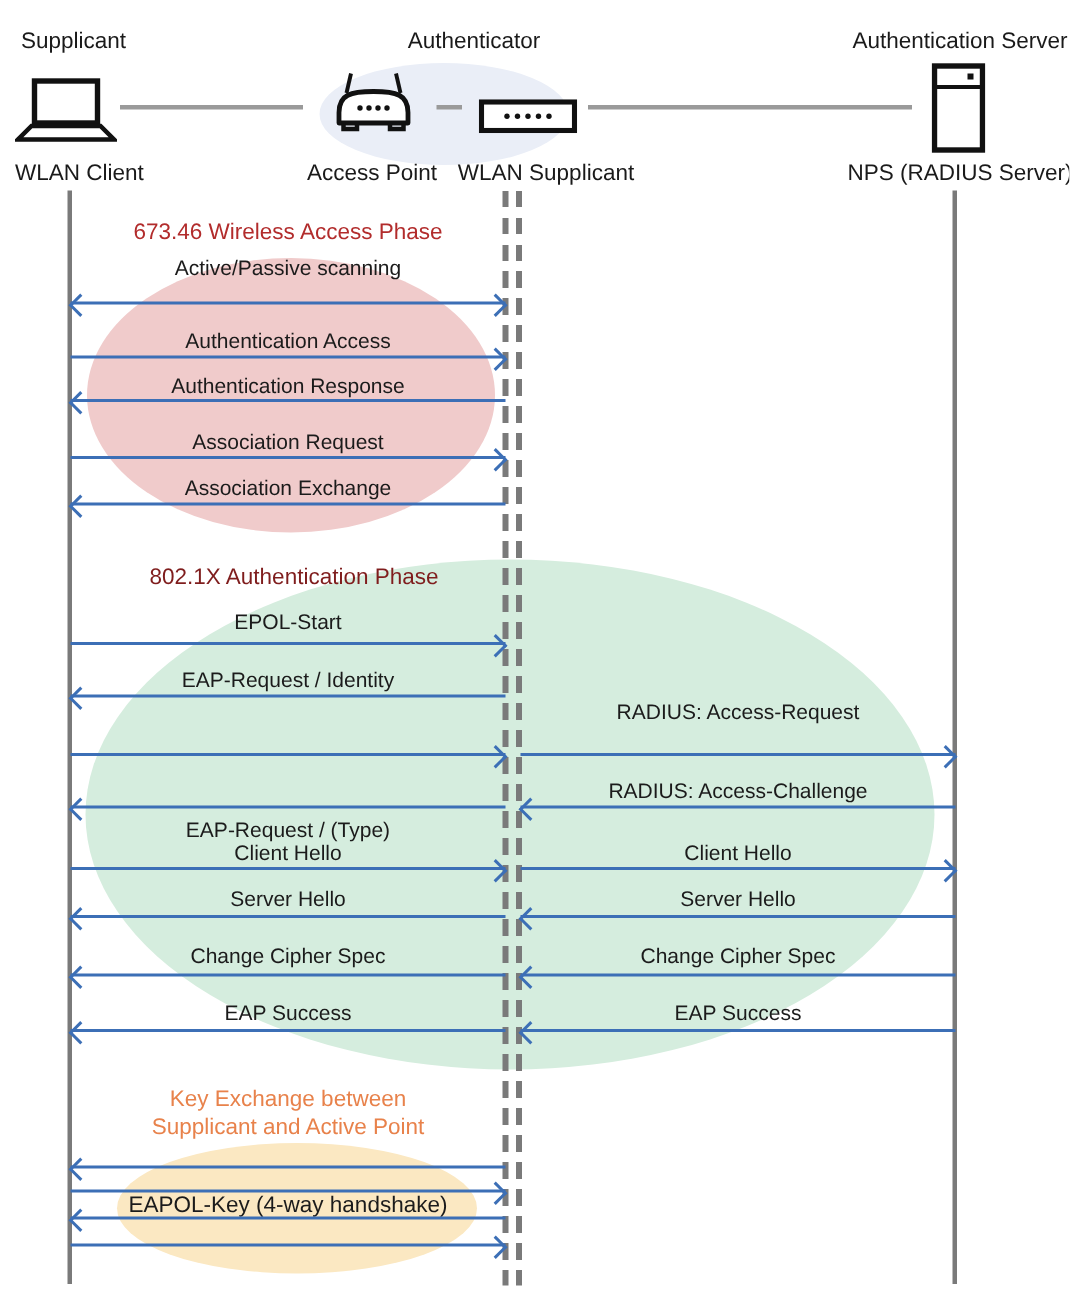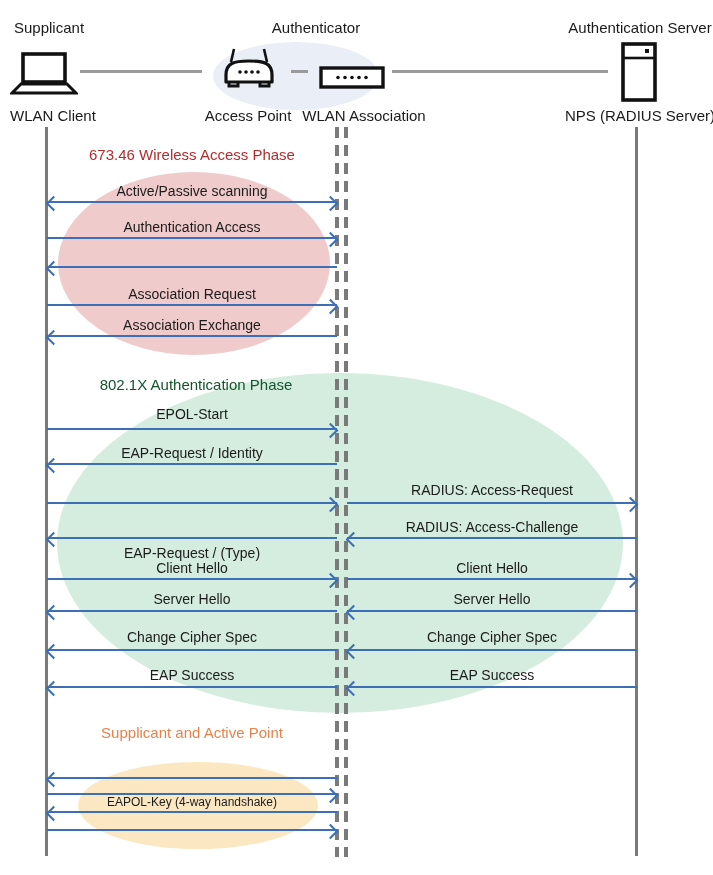--- a/index.html
+++ b/index.html
@@ -20,21 +20,21 @@
   .dashline{position:absolute;top:127px;width:4px;height:730px;z-index:2;
     background:repeating-linear-gradient(180deg,#7a7a7a 0 11px,transparent 11px 18px);}
   
   .pe{position:absolute;border-radius:50%;z-index:1;}
   .pe-red{left:58px;top:172px;width:272px;height:183px;background:#f0cbcb;}
   .pe-green{left:57px;top:373px;width:566px;height:340px;background:#d5edde;}
   .pe-yellow{left:78px;top:762px;width:240px;height:87px;background:#fbe8c2;}
   
   .phase-title{position:absolute;font-size:15px;white-space:nowrap;z-index:3;transform:translateX(-50%);}
   .pt1{left:192px;top:146px;color:#b22c2c;}
-  .pt2{left:196px;top:376px;color:#14532d;}
+  .pt2{left:196px;top:376px;color:#7f1d1d;}
   .pt3{left:192px;top:723px;color:#e8824b;text-align:center;line-height:19px;}
   
   .mlabel{position:absolute;width:290px;text-align:center;font-size:14px;color:#1b1b1b;
     white-space:nowrap;z-index:3;}
   .lane-l{left:47px;} .lane-r{left:347px;}
   .arrow{position:absolute;width:290px;height:2px;background:#3c6fb6;z-index:3;}
   .arrow.a-right::after{content:"";position:absolute;right:1px;top:-3.5px;width:9px;height:9px;
     border-top:2.5px solid #3c6fb6;border-right:2.5px solid #3c6fb6;transform:rotate(45deg);}
   .arrow.a-left::before{content:"";position:absolute;left:1px;top:-3.5px;width:9px;height:9px;
     border-left:2.5px solid #3c6fb6;border-bottom:2.5px solid #3c6fb6;transform:rotate(45deg);}
@@ -86,60 +86,62 @@
   <div class="icon" style="left:621px;top:42px">
     <svg width="36" height="60" viewBox="0 0 36 60">
       <rect x="2" y="2" width="32" height="56" fill="#fff" stroke="#111" stroke-width="3.6"></rect>
       <path d="M2,16 H34" stroke="#111" stroke-width="2.6"></path>
       <rect x="24" y="7" width="4" height="4" fill="#111"></rect>
     </svg>
   </div>
 
   <div class="dev-label" style="left:10px">WLAN Client</div>
   <div class="dev-label ctr" style="left:248px">Access Point</div>
-  <div class="dev-label ctr" style="left:364px">WLAN Association</div>
+  <div class="dev-label ctr" style="left:364px">WLAN Supplicant</div>
   <div class="dev-label ctr" style="left:640px">NPS (RADIUS Server)</div>
 
   <div class="lifeline" style="left:45px"></div>
   <div class="dashline" style="left:335px"></div>
   <div class="dashline" style="left:344px"></div>
   <div class="lifeline" style="left:635px"></div>
 
   <div class="pe pe-red"></div>
   <div class="pe pe-green"></div>
   <div class="pe pe-yellow"></div>
 
   <div class="phase-title pt1">673.46 Wireless Access Phase</div>
   <div class="phase-title pt2">802.1X Authentication Phase</div>
   <div class="phase-title pt3">
+    <div>Key Exchange between</div>
     <div>Supplicant and Active Point</div>
   </div>
 
-  <div class="mlabel lane-l" style="top:183px">Active/Passive scanning</div>
+  <div class="mlabel lane-l" style="top:170px">Active/Passive scanning</div>
   <div class="arrow lane-l a-left a-right" style="top:201px"></div>
 
   <div class="mlabel lane-l" style="top:219px">Authentication Access</div>
   <div class="arrow lane-l a-right" style="top:237px"></div>
 
+  <div class="mlabel lane-l" style="top:249px">Authentication Response</div>
   <div class="arrow lane-l a-left" style="top:266px"></div>
 
   <div class="mlabel lane-l" style="top:286px">Association Request</div>
   <div class="arrow lane-l a-right" style="top:304px"></div>
 
   <div class="mlabel lane-l" style="top:317px">Association Exchange</div>
   <div class="arrow lane-l a-left" style="top:335px"></div>
 
   <div class="mlabel lane-l" style="top:406px">EPOL-Start</div>
   <div class="arrow lane-l a-right" style="top:428px"></div>
 
   <div class="mlabel lane-l" style="top:445px">EAP-Request / Identity</div>
   <div class="arrow lane-l a-left" style="top:463px"></div>
 
   <div class="arrow lane-l a-right" style="top:502px"></div>
-  <div class="mlabel lane-r" style="top:482px">RADIUS: Access-Request</div>
+  <div class="mlabel lane-r" style="top:466px">RADIUS: Access-Request</div>
   <div class="arrow lane-r a-right" style="top:502px"></div>
 
   <div class="mlabel lane-l" style="top:545px">EAP-Request / (Type)</div>
   <div class="arrow lane-l a-left" style="top:537px"></div>
   <div class="mlabel lane-r" style="top:519px">RADIUS: Access-Challenge</div>
   <div class="arrow lane-r a-left" style="top:537px"></div>
 
   <div class="mlabel lane-l" style="top:560px">Client Hello</div>
   <div class="arrow lane-l a-right" style="top:578px"></div>
   <div class="mlabel lane-r" style="top:560px">Client Hello</div>
@@ -155,17 +157,17 @@
   <div class="mlabel lane-r" style="top:629px">Change Cipher Spec</div>
   <div class="arrow lane-r a-left" style="top:649px"></div>
 
   <div class="mlabel lane-l" style="top:667px">EAP Success</div>
   <div class="arrow lane-l a-left" style="top:686px"></div>
   <div class="mlabel lane-r" style="top:667px">EAP Success</div>
   <div class="arrow lane-r a-left" style="top:686px"></div>
 
   <div class="arrow lane-l a-left" style="top:777px"></div>
   <div class="arrow lane-l a-right" style="top:793px"></div>
-  <div class="mlabel lane-l" style="top:795px;font-size:12px">EAPOL-Key (4-way handshake)</div>
+  <div class="mlabel lane-l" style="top:795px;font-size:15px">EAPOL-Key (4-way handshake)</div>
   <div class="arrow lane-l a-left" style="top:811px"></div>
   <div class="arrow lane-l a-right" style="top:829px"></div>
 
 </div>
 
 </body></html>

